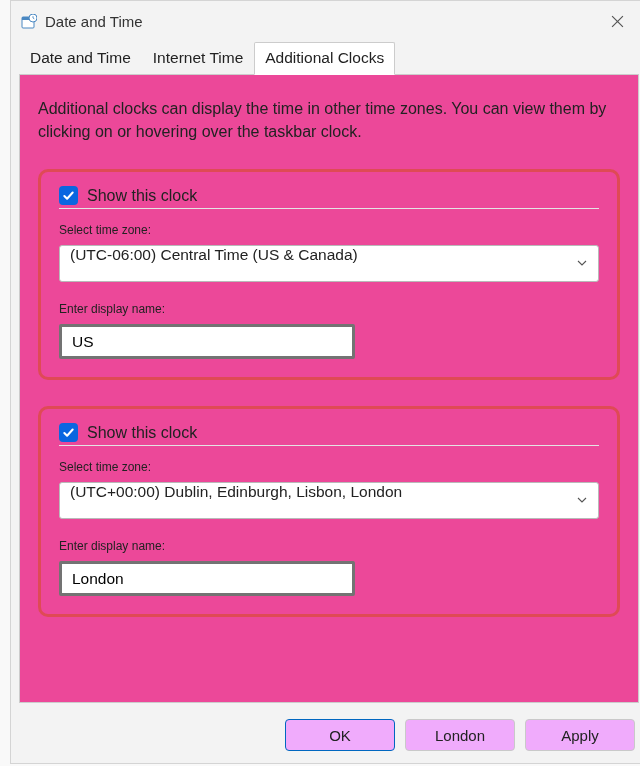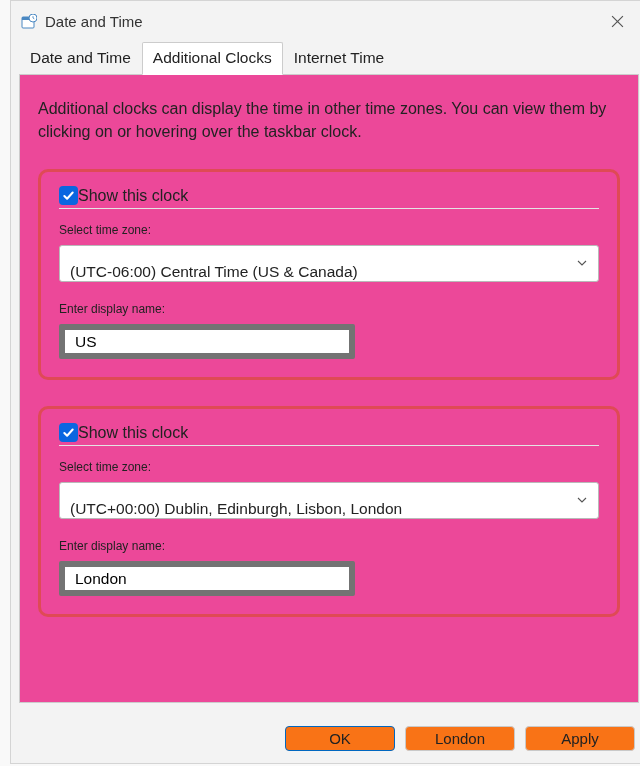--- a/index.html
+++ b/index.html
@@ -74,20 +74,21 @@
     }
     .highlight-box {
       border: 3px solid #df4a55;
       border-radius: 10px;
       padding: 14px 18px 18px 18px;
       margin-bottom: 26px;
     }
     .checkbox-row {
       display: flex;
       align-items: center;
+      gap: 9px;
       margin-bottom: 14px;
       border-bottom: 1px solid #e4e4e4;
       padding-bottom: 3px;
     }
     .chk {
       width: 19px; height: 19px; border-radius: 4px;
       background: #0a66e0;
       display: flex; align-items: center; justify-content: center;
       cursor: pointer;
       flex-shrink: 0;
@@ -100,52 +101,52 @@
     }
     .select {
       width: 100%;
       height: 37px;
       border: 1px solid #b9b9b9;
       border-radius: 3px;
       background: #fff;
       padding: 0 34px 0 10px;
       font-size: 15.5px;
       display: flex;
-      align-items: flex-end;
+      align-items: flex-start;
       position: relative;
       cursor: pointer;
       margin-bottom: 20px;
     }
     .select .chev {
       position: absolute;
       right: 10px;
       top: 50%;
       transform: translateY(-50%);
     }
     .text-input {
       width: 296px;
       height: 35px;
-      border: 6px solid #737373;
+      border: 3px solid #737373;
       border-radius: 2px;
       padding: 0 10px;
       font-size: 15.5px;
       font-family: inherit;
       outline: none;
     }
     .button-row {
       position: absolute;
       right: 12px;
       bottom: 12px;
       display: flex;
       gap: 10px;
     }
     .btn {
       width: 110px;
-      height: 25px;
-      background: #f97316;
+      height: 32px;
+      background: #f0abfc;
       border: 1px solid #c9c9c9;
       border-radius: 4px;
       font-size: 15px;
       font-family: inherit;
       cursor: pointer;
       color: #222;
     }
     .btn.primary { border: 1px solid #0067c0; }
   </style>
 </head>
@@ -165,22 +166,22 @@
     <button class="close-btn">
       <svg width="13" height="13" viewBox="0 0 12 12" stroke-width="1.1" fill="none">
         <path d="M1 1 L11 11 M11 1 L1 11"></path>
       </svg>
     </button>
   </div>
 
   <div class="client">
     <div class="tabs">
       <div class="tab">Date and Time</div>
+      <div class="tab">Internet Time</div>
       <div class="tab active">Additional Clocks</div>
-      <div class="tab">Internet Time</div>
     </div>
 
     <div class="tab-panel">
       <p class="intro">Additional clocks can display the time in other time zones. You can view them by clicking on or hovering over the taskbar clock.</p>
 
       <div class="highlight-box">
         <div class="checkbox-row">
           <span class="chk">
             <svg width="13" height="13" viewBox="0 0 14 14" fill="none" stroke-width="2.2" stroke-linecap="round" stroke-linejoin="round">
                 <path d="M2.5 7.5 L5.5 10.5 L11.5 3.8"></path>

